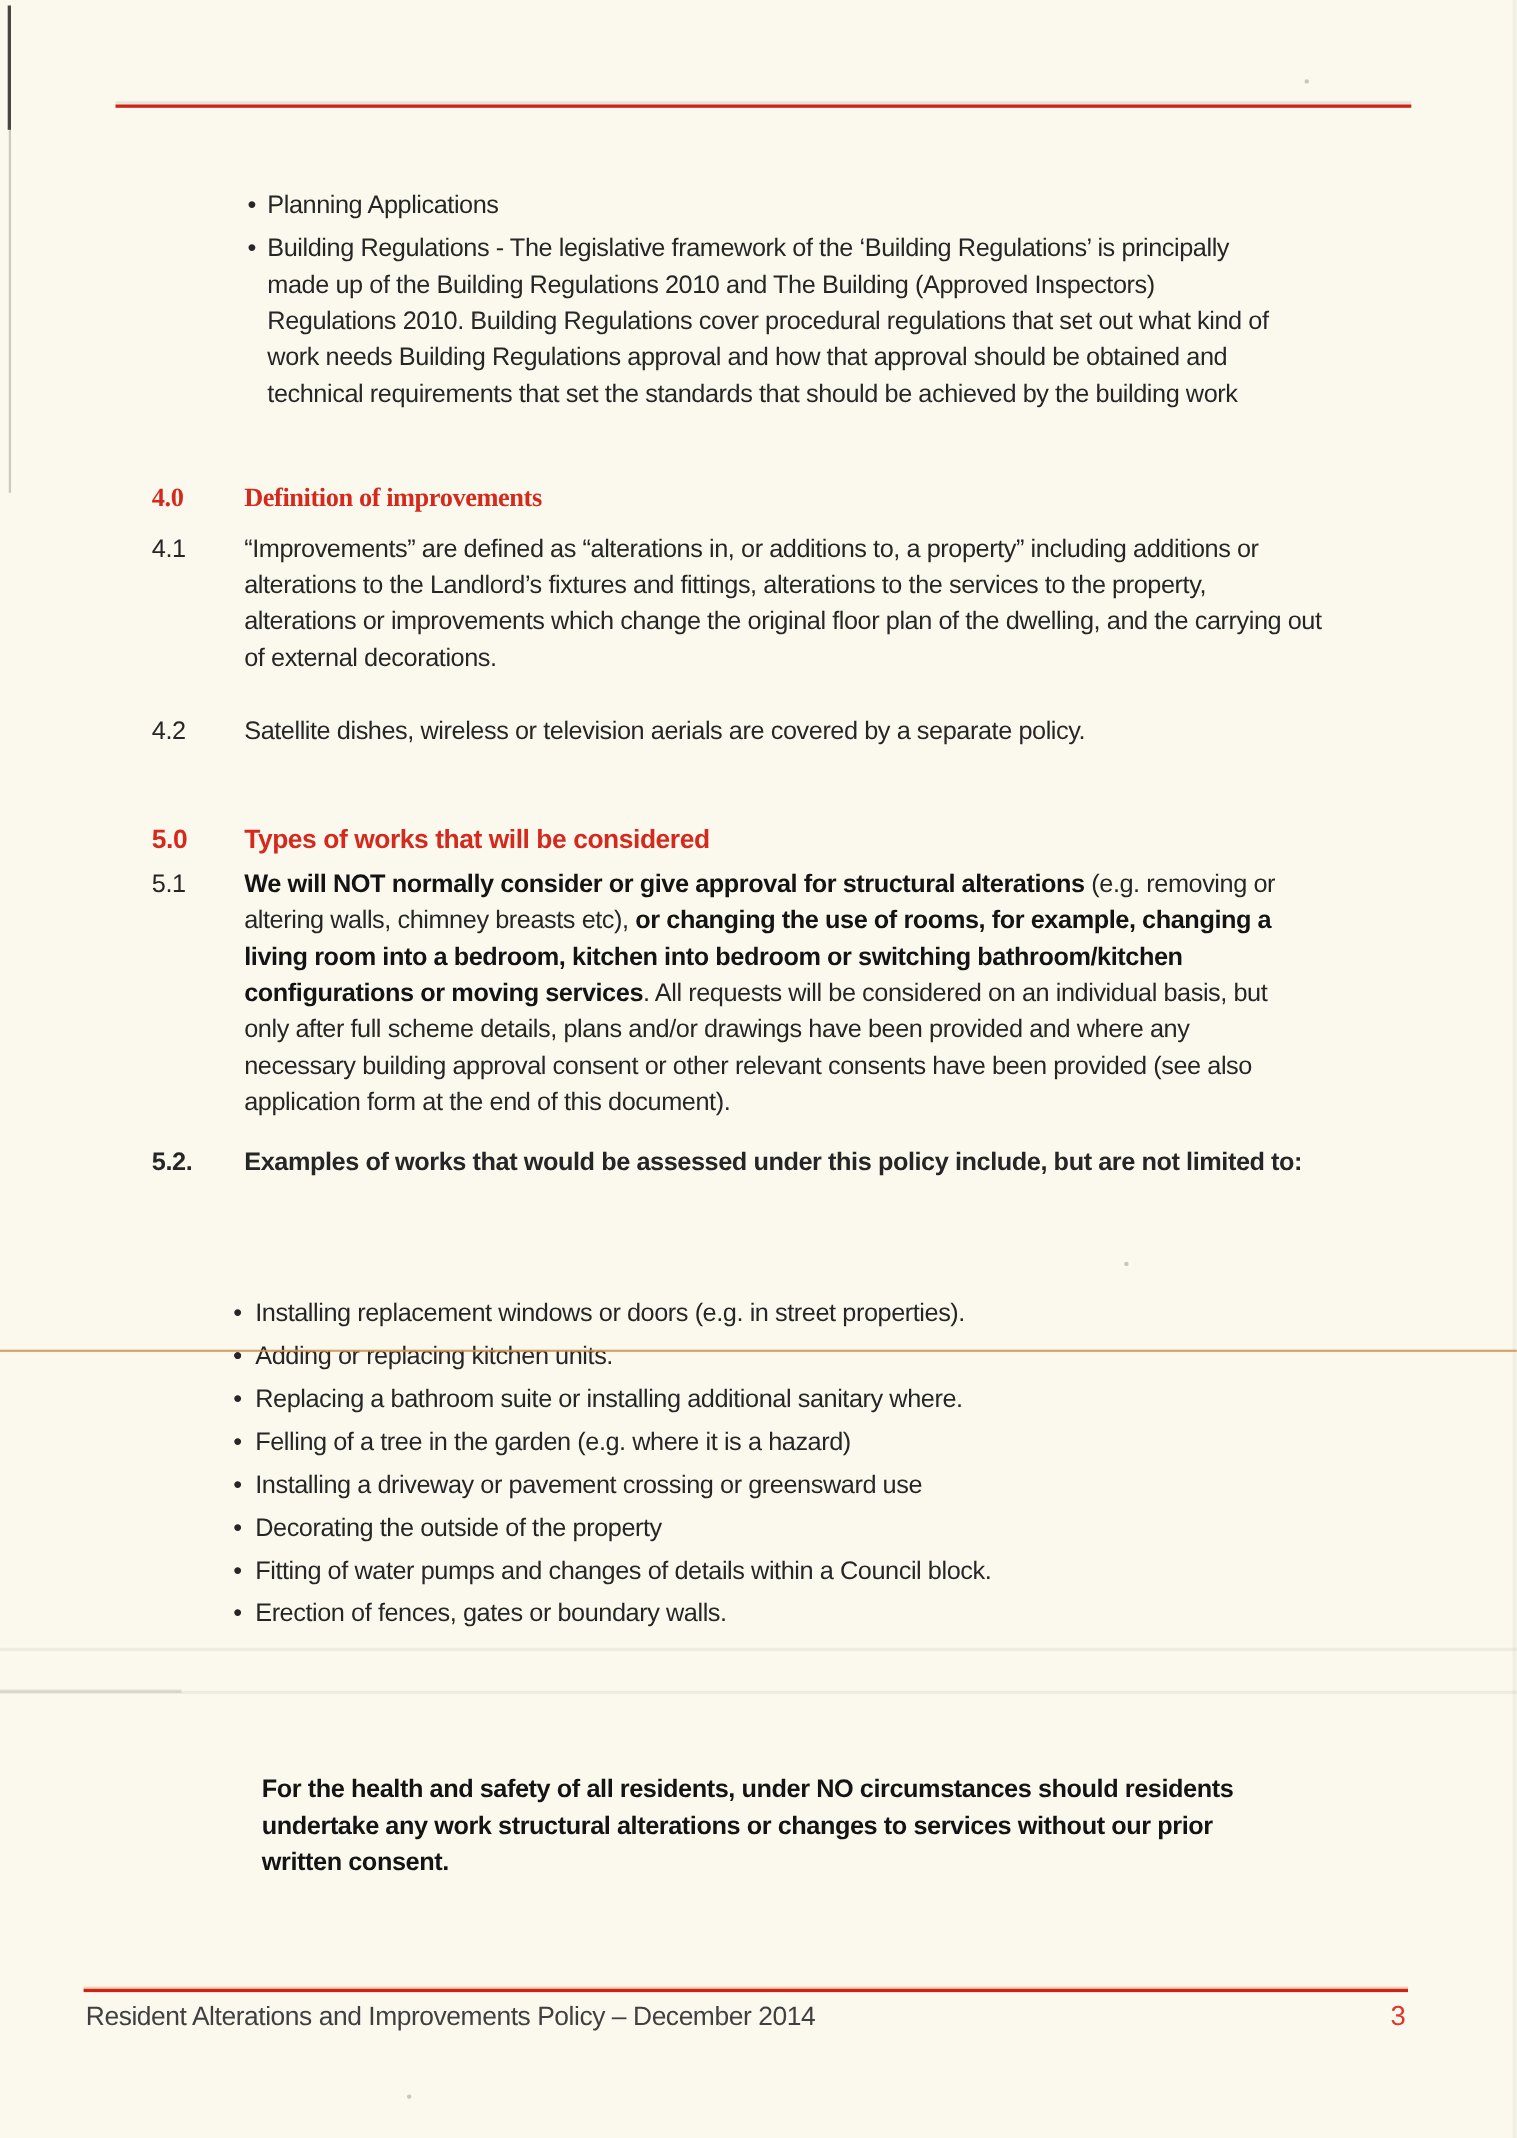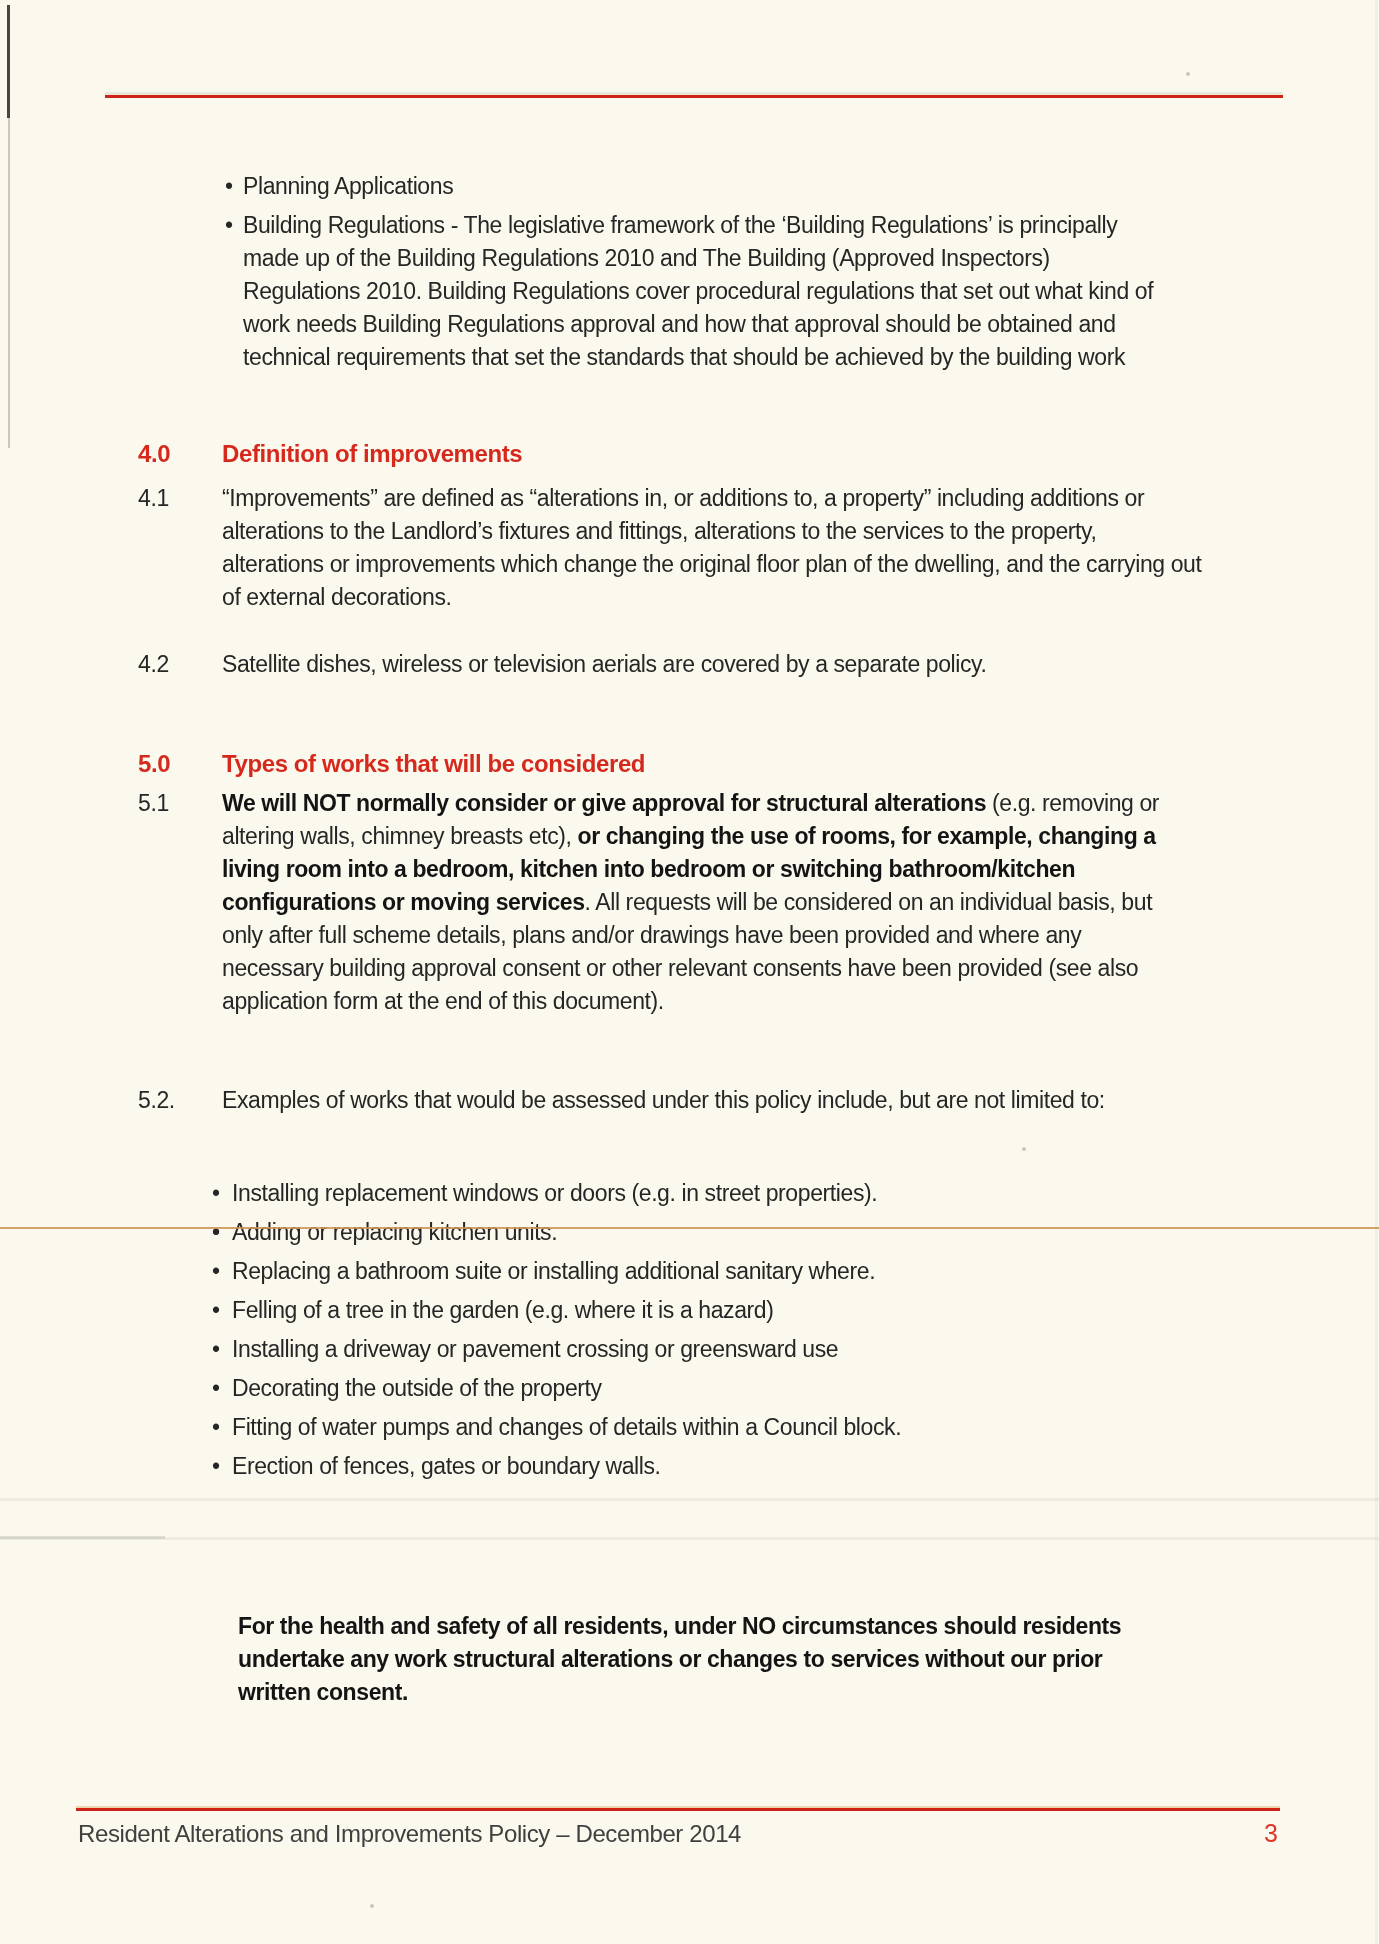--- a/index.html
+++ b/index.html
@@ -45,26 +45,26 @@
 
   .works-list { left:212px; top:1177px; width:960px; }
   .works-list li { padding-left:20px; }
 
   
   .num-row { position:absolute; left:138px; display:flex; align-items:flex-start; }
   .num-col { width:84px; flex:none; }
   .body-col { width:980px; }
 
   .heading-row .num-col, .sec-title { color:#d6291e; font-weight:bold; font-size:24px; }
-  .r40 { top:437px; }
+  .r40 { top:437px;font-family:Liberation Serif, serif; }
   .r41 { top:482px; }
   .r42 { top:648px; }
   .r50 { top:747px; }
   .r51 { top:787px; }
-  .r52 { top:1084px; }
+  .r52 { top:1040px;font-weight:bold; }
   .r51 .body-col { width:950px; }
 
   .b { font-weight:bold; color:#141414;margin-top:22px; }
 
   .closing {
     position:absolute; left:222px; top:1594px; width:900px;
     margin:16px; font-weight:bold; color:#141414;
   }
 
   

